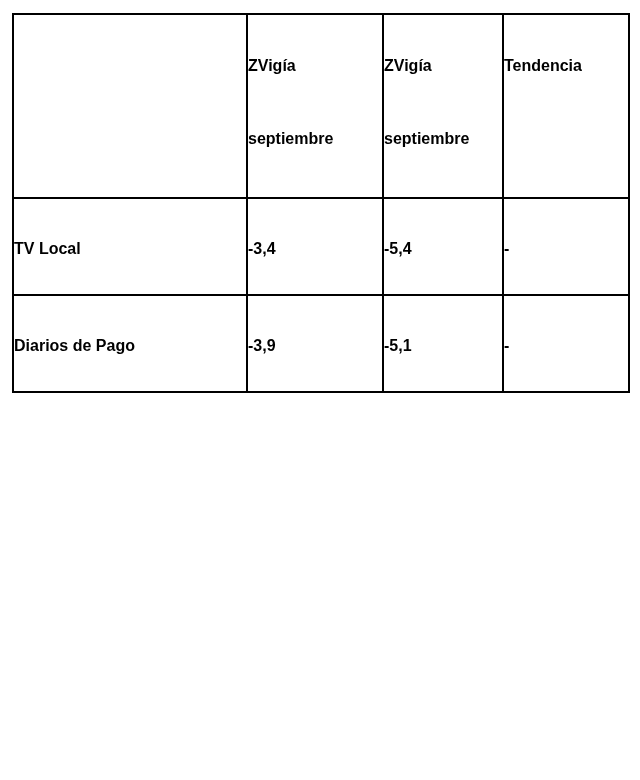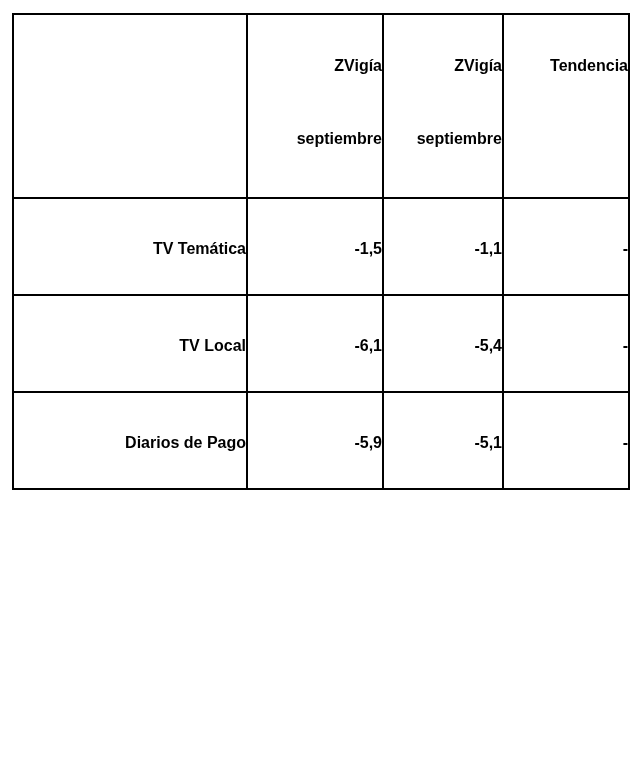--- a/index.html
+++ b/index.html
@@ -25,21 +25,21 @@
   .grid col.w1 { width: 136px; }
   .grid col.w2 { width: 120px; }
   .grid col.w3 { width: 126px; }
   .grid th, .grid td {
     border: 2px solid #000000;
     vertical-align: top;
     padding: 0;
     font-size: 16px;
     white-space: pre;
     overflow: hidden;
-    text-align: right;
+    text-align: left;
     font-weight: bold;
   }
   .grid tr.head { height: 75px; }
   .grid tr.data { height: 37.66px; }
   .hline {
     height: 37px;
     line-height: 22px;
     padding-top: 4px;
     box-sizing: border-box;
   }
@@ -75,58 +75,44 @@
           <span class="hline">ZVigía</span>
           <span class="hline">septiembre</span>
         </th>
         <th class="p3">
           <span class="hline">Tendencia</span>
         </th>
       </tr>
     </thead>
     <tbody>
 
-  <tr class="data">
-    <td class="p0">
-      <span class="cellpad"> TV Temática</span>
-    </td>
-    <td class="p1">
-      <span class="cellpad">-1,5</span>
-    </td>
-    <td class="p2">
-      <span class="cellpad">-1,1</span>
-    </td>
-    <td class="p3">
-      <span class="cellpad">-</span>
-    </td>
-  </tr>
 
 
 
   <tr class="data">
     <td class="p0">
       <span class="cellpad">TV Local</span>
     </td>
     <td class="p1">
-      <span class="cellpad">-6,1</span>
+      <span class="cellpad">-3,4</span>
     </td>
     <td class="p2">
       <span class="cellpad">-5,4</span>
     </td>
     <td class="p3">
       <span class="cellpad">-</span>
     </td>
   </tr>
 
   <tr class="data">
     <td class="p0">
       <span class="cellpad">Diarios de Pago</span>
     </td>
     <td class="p1">
-      <span class="cellpad">-5,9</span>
+      <span class="cellpad">-3,9</span>
     </td>
     <td class="p2">
       <span class="cellpad">-5,1</span>
     </td>
     <td class="p3">
       <span class="cellpad">-</span>
     </td>
   </tr>
 
 </tbody>

